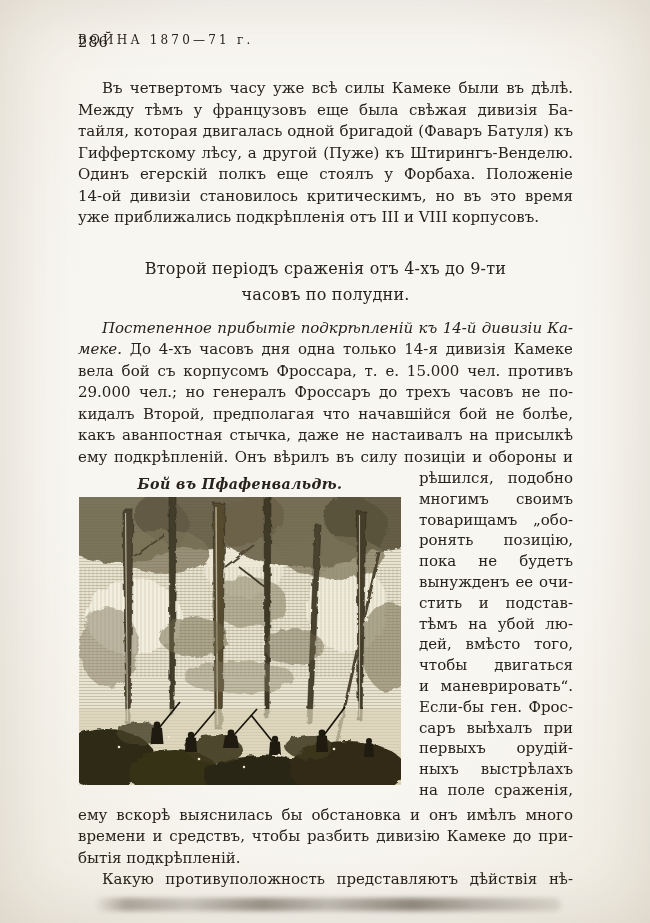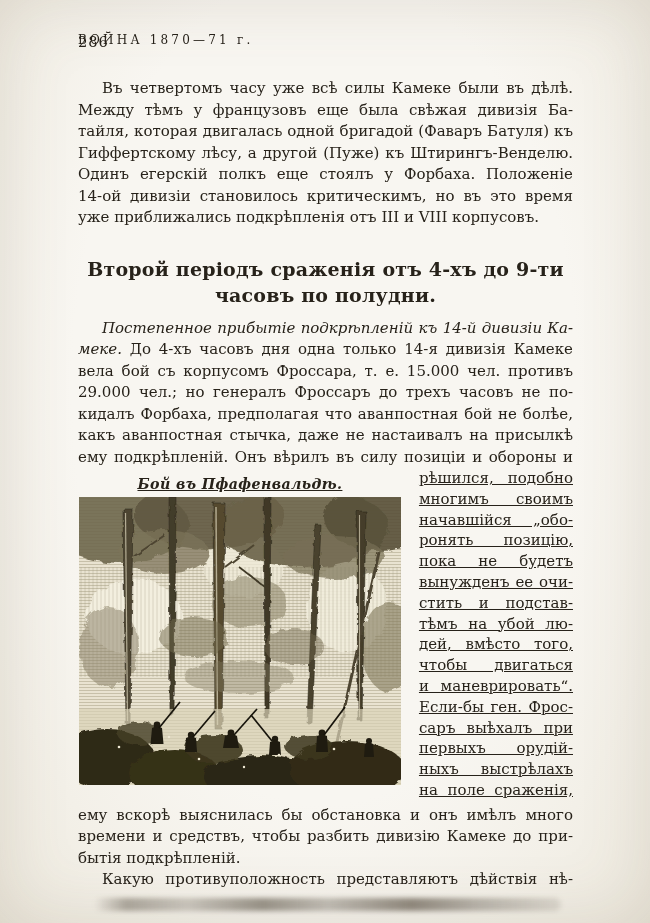--- a/index.html
+++ b/index.html
@@ -11,26 +11,26 @@
     color:#27221a;
   }
   .content { padding:33px 77px 0 78px; }
   .header-row { position:relative; height:17px; }
   .page-num { position:absolute; left:0; top:1px; font-size:14.5px; letter-spacing:1px; }
   .header-title { text-align:left; font-size:12px; letter-spacing:3.2px; }
   .para.p1 { margin-top:28px; }
   .line { font-size:15px; line-height:21.5px; }
   .just { text-align:justify; text-align-last:justify; }
   .indent { text-indent:24px; }
-  .section-heading { margin:27px 0 9px 0; text-align:center; font-weight:700; font-size:19px; line-height:26.5px; letter-spacing:.2px; }
+  .section-heading { margin:27px 0 9px 0; text-align:center; font-weight:400; font-size:16px; line-height:26.5px; letter-spacing:.2px; }
   .figure-row { display:flex; align-items:flex-start; }
-  .figure-block { width:328px; margin:0; padding:0;text-decoration:underline; }
+  .figure-block { width:328px; margin:0; padding:0; }
   .caption { font-size:14.2px; font-weight:700; font-style:italic; text-align:center; margin:8px 0 5px 0; letter-spacing:.4px; }
   .engraving { display:block; margin-left:1px; }
-  .side-col { width:156px; margin-left:17px;text-decoration:underline; }
+  .side-col { width:156px; margin-left:17px; }
   .sline { font-size:15px; line-height:20.8px; }
   .cont { margin-top:4px; }
   .smudge {
     height:13px; margin:7px 12px 0 16px; border-radius:7px;
     filter: blur(2.4px);
     background: linear-gradient(90deg,
       rgba(70,62,48,0) 0%, rgba(70,62,48,.40) 7%, rgba(60,52,40,.22) 20%,
       rgba(70,62,48,.52) 36%, rgba(60,52,40,.28) 50%, rgba(72,62,48,.58) 68%,
       rgba(60,52,40,.32) 82%, rgba(70,62,48,.12) 100%);
   }
@@ -60,21 +60,21 @@
     <div class="section-heading">
       <div>Второй періодъ сраженія отъ 4-хъ до 9-ти</div>
       <div>часовъ по полудни.</div>
     </div>
 
     <div class="para p2">
       <div class="line just indent"><i>Постепенное прибытіе подкрѣпленій къ 14-й дивизіи Ка-</i></div>
       <div class="line just"><i>меке.</i><span> До 4-хъ часовъ дня одна только 14-я дивизія Камеке</span></div>
       <div class="line just">вела бой съ корпусомъ Фроссара, т. е. 15.000 чел. противъ</div>
       <div class="line just">29.000 чел.; но генералъ Фроссаръ до трехъ часовъ не по-</div>
-      <div class="line just">кидалъ Форбаха, предполагая что аванпостная бой не болѣе,</div>
+      <div class="line just">кидалъ Второй, предполагая что начавшійся бой не болѣе,</div>
       <div class="line just">какъ аванпостная стычка, даже не настаивалъ на присылкѣ</div>
       <div class="line just">ему подкрѣпленій. Онъ вѣрилъ въ силу позиціи и обороны и</div>
     </div>
 
     <div class="figure-row">
       <figure class="figure-block">
         <figcaption class="caption">Бой въ Пфафенвальдѣ.</figcaption>
 
         <svg class="engraving" width="322" height="288" viewBox="0 0 322 288" xmlns="http://www.w3.org/2000/svg">
           <defs>
@@ -181,21 +181,21 @@
               <circle cx="255" cy="252" r="1.3"></circle>
             <circle cx="90" cy="240" r="1.2"></circle>
               <circle cx="165" cy="270" r="1.2"></circle>
           </g>
         </svg>
       </figure>
 
       <div class="side-col">
         <div class="sline just">рѣшился, подобно</div>
         <div class="sline just">многимъ своимъ</div>
-        <div class="sline just">начавшійся „обо-</div>
+        <div class="sline just">товарищамъ „обо-</div>
         <div class="sline just">ронять позицію,</div>
         <div class="sline just">пока не будетъ</div>
         <div class="sline just">вынужденъ ее очи-</div>
         <div class="sline just">стить и подстав-</div>
         <div class="sline just">тѣмъ на убой лю-</div>
         <div class="sline just">дей, вмѣсто того,</div>
         <div class="sline just">чтобы двигаться</div>
         <div class="sline just">и маневрировать“.</div>
         <div class="sline just">Если-бы ген. Фрос-</div>
         <div class="sline just">саръ выѣхалъ при</div>

